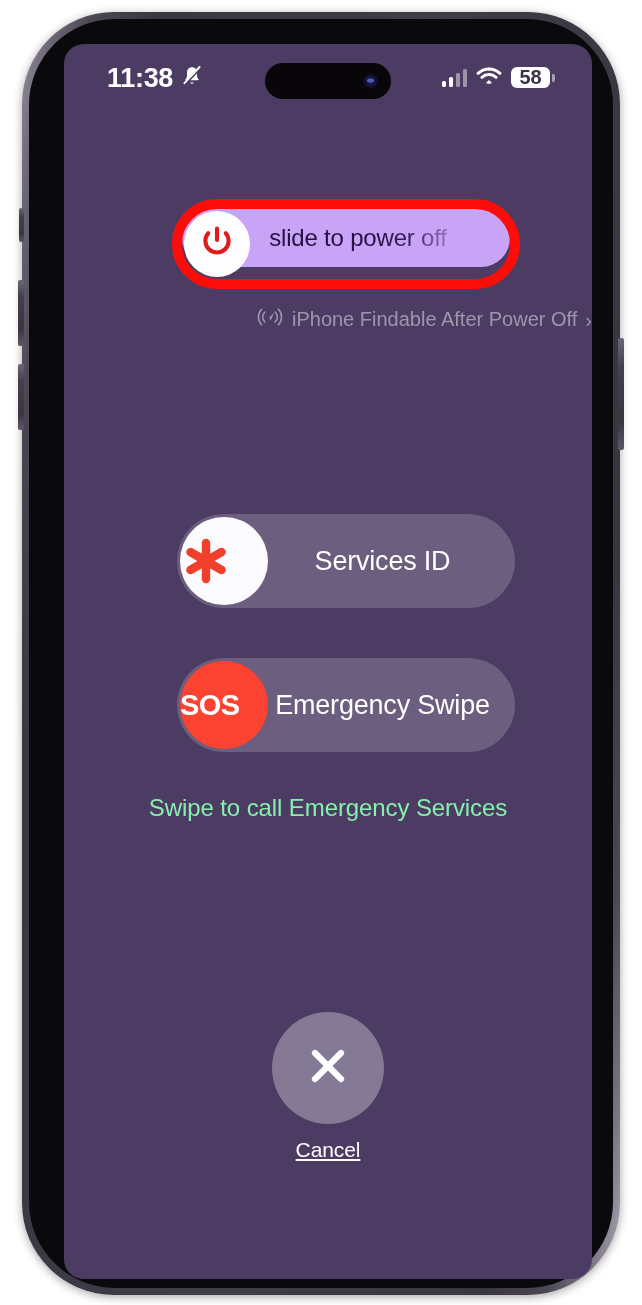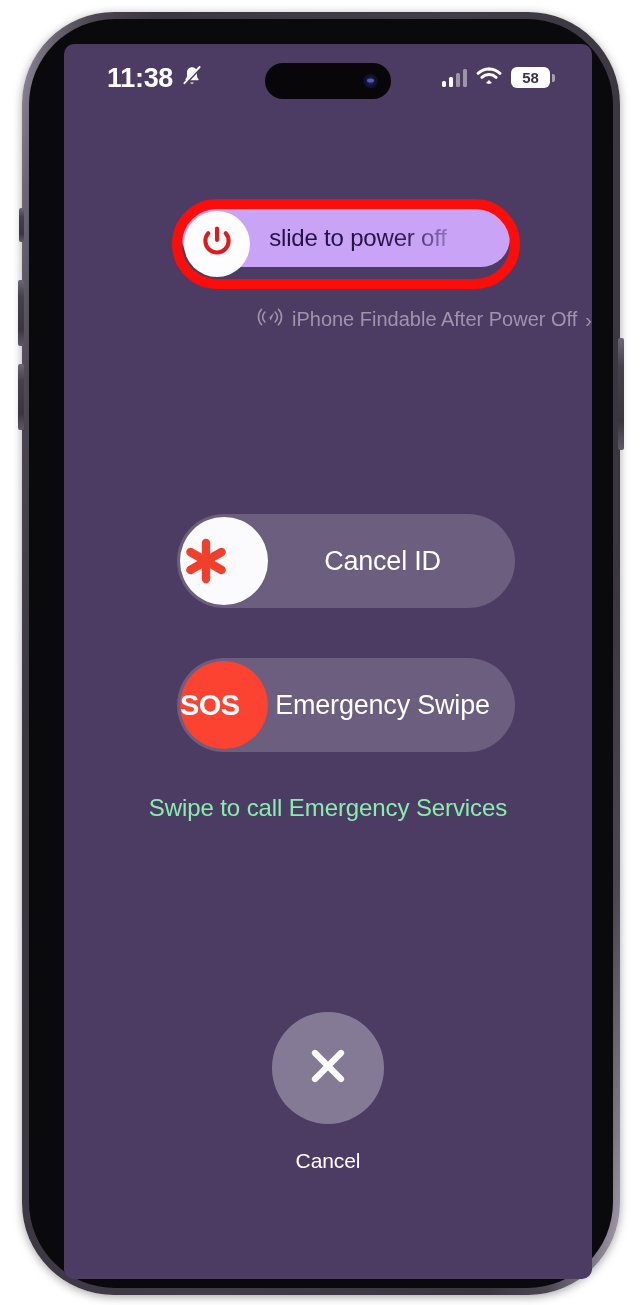--- a/index.html
+++ b/index.html
@@ -37,21 +37,21 @@
     height: 1269px;
     border-radius: 86px;
     background: #0a0a0c;
   }
   #screen {
     position: absolute;
     left: 35px;
     top: 25px;
     width: 528px;
     height: 1235px;
-    border-radius: 10px;
+    border-radius: 20px;
     background: #4c3c63;
     overflow: hidden;
   }
 
   
   .side-btn {
     position: absolute;
     background: linear-gradient(180deg, #6c6776 0%, #45414c 25%, #3a3640 75%, #5d5867 100%);
     border-radius: 2px;
   }
@@ -132,21 +132,21 @@
   
   #battery-icon {
     position: relative;
     width: 39px; height: 21px;
     border-radius: 6px;
     background: #ffffff;
     display: flex; align-items: center; justify-content: center;
   }
   #battery-level-text {
     color: #3d3148;
-    font-size: 15px;
+    font-size: 20px;
     font-weight: bold;
     letter-spacing: -0.2px;
   }
   #battery-tip {
     position: absolute;
     right: -5px; top: 50%;
     transform: translateY(-50%);
     width: 3px; height: 8px;
     border-radius: 0 2px 2px 0;
     background: rgba(255,255,255,0.5);
@@ -287,24 +287,25 @@
   }
   #cancel-button {
     width: 112px; height: 112px;
     border-radius: 50%;
     background: rgba(255,255,255,0.32);
     display: flex;
     align-items: center;
     justify-content: center;
   }
   #cancel-label {
-    margin-top: 25px;
+    margin-top: 14px;
     color: #ffffff;
     font-size: 21px;
     letter-spacing: -0.1px;
+    text-decoration: underline;
   }
 </style>
 </head>
 <body>
 
 <div id="phone-frame">
 
   <div class="side-btn" id="silent-switch"></div>
   <div class="side-btn" id="volume-up"></div>
   <div class="side-btn" id="volume-down"></div>
@@ -387,21 +388,21 @@
         <div class="action-pill" id="medical-id-pill">
           <div class="pill-badge" id="medical-id-badge">
             <svg width="52" height="52" viewBox="0 0 52 52">
               <g stroke="#f0402c" stroke-width="8.4" stroke-linecap="round">
                 <line x1="26" y1="8" x2="26" y2="44"></line>
                 <line x1="10.4" y1="17" x2="41.6" y2="35"></line>
                 <line x1="10.4" y1="35" x2="41.6" y2="17"></line>
               </g>
             </svg>
           </div>
-          <div class="pill-label">Cancel ID</div>
+          <div class="pill-label">Services ID</div>
         </div>
 
         <div class="action-pill" id="emergency-call-pill">
           <div class="pill-badge" id="emergency-call-badge">
             <span id="emergency-call-badge-text">SOS</span>
           </div>
           <div class="pill-label">Emergency Swipe</div>
         </div>
 
         <div id="swipe-hint">Swipe to call Emergency Services</div>

